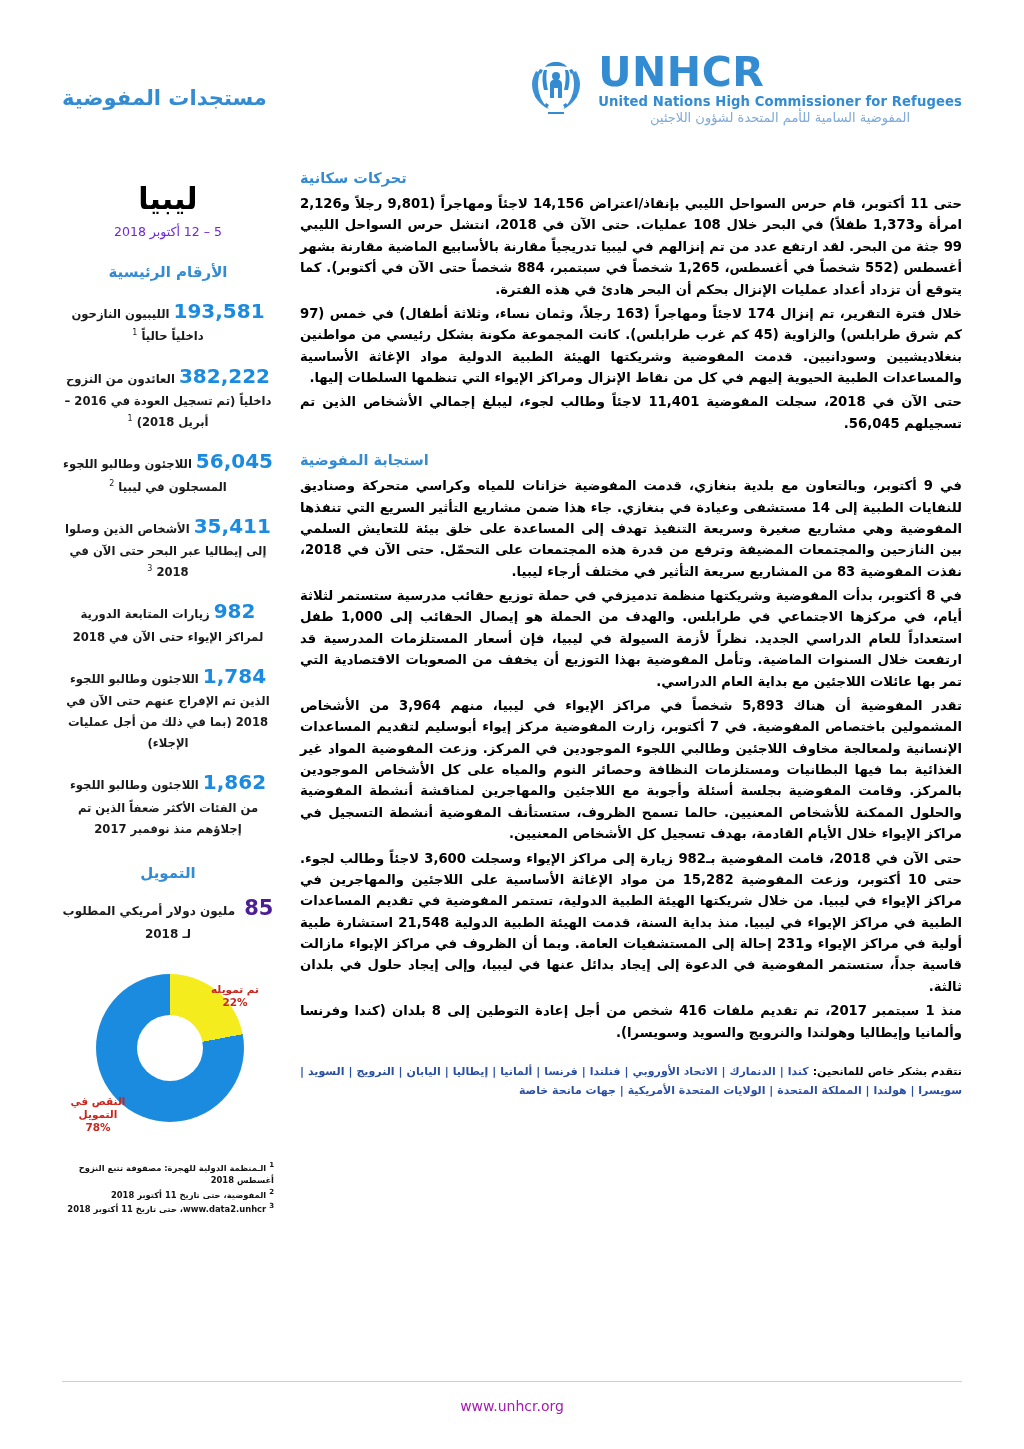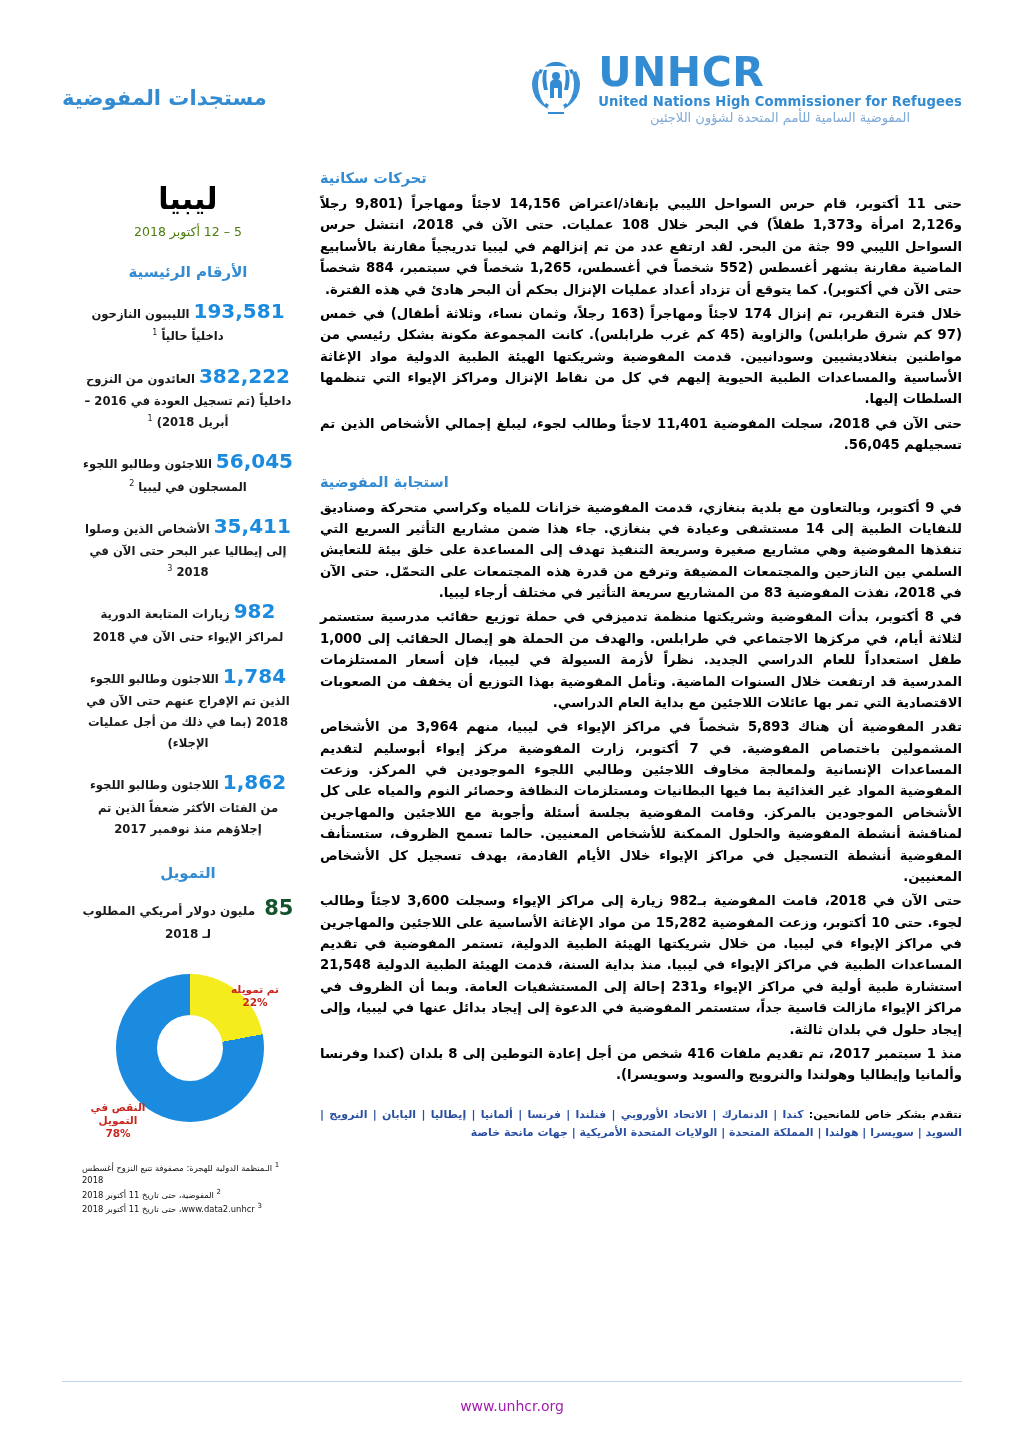--- a/index.html
+++ b/index.html
@@ -47,76 +47,76 @@
     padding-top:34px;
   }
 
   
   .content{
     display:flex;
     flex-direction:row;
     gap:26px;
     margin-top:22px;
   }
-  .sidebar{width:212px;flex:0 0 212px;text-align:center;margin-left:20px;}
+  .sidebar{width:212px;flex:0 0 212px;text-align:center;}
   .main{flex:1 1 auto;min-width:0;}
 
   
   .country{
     font-size:30px;font-weight:bold;color:#000;
     text-align:center;line-height:1;margin-top:14px;
   }
   .daterange{
-    font-size:12.5px;color:#4d7c0f;text-align:center;margin-top:10px;
+    font-size:12.5px;color:#6d28d9;text-align:center;margin-top:10px;
     direction:rtl;
   }
   .sb-heading{
     font-size:15px;font-weight:bold;color:#338BD2;
     margin-top:24px;
   }
   .fig{margin-top:17px;line-height:1.32;text-align:center;}
   .fig .num{
     font-size:20px;font-weight:bold;color:#1B8BE0;
     margin-left:4px;
   }
   .fig .lbl{font-size:11.6px;font-weight:bold;color:#1a1a1a;}
   .fig .sup{font-size:8px;vertical-align:super;font-weight:normal;}
 
   .fund-heading{
     font-size:15px;font-weight:bold;color:#338BD2;
     text-align:center;margin-top:26px;
   }
   .fund-amount{margin-top:12px;text-align:center;line-height:1.35;}
-  .fund-amount .num{font-size:21px;font-weight:bold;color:#14532d;margin-left:4px;}
+  .fund-amount .num{font-size:21px;font-weight:bold;color:#4c1d95;margin-left:4px;}
   .fund-amount .lbl{font-size:12px;font-weight:bold;color:#1a1a1a;}
 
   .donut-wrap{
     position:relative;width:212px;height:186px;margin-top:16px;
   }
   .donut{
     position:absolute;left:34px;top:14px;
     width:148px;height:148px;border-radius:50%;
   }
   .donut::after{
     content:"";position:absolute;left:50%;top:50%;
     transform:translate(-50%,-50%);
     width:66px;height:66px;border-radius:50%;background:#fff;
   }
   .donut-lab{
     position:absolute;font-size:10.5px;font-weight:bold;
     color:#C9271E;line-height:1.25;text-align:center;
   }
   .lab-funded{right:2px;top:23px;width:74px;}
-  .lab-gap{left:0px;bottom:6px;width:72px;}
+  .lab-gap{left:0px;bottom:12px;width:72px;}
 
   .notes{
     margin-top:14px;font-size:8.4px;color:#111;
     text-align:left;direction:rtl;line-height:1.5;
   }
-  .notes div{text-align:left;}
+  .notes div{text-align:right;font-weight:bold;}
   .notes .sup{font-size:7px;vertical-align:super;}
 
   
   .sec-head{
     font-size:14.5px;font-weight:bold;color:#338BD2;
     text-align:left;margin:0 0 7px 0;
   }
   p.body{
     font-size:13.2px;line-height:1.62;text-align:justify;
     margin:0 0 3px 0;font-weight:bold;color:#000;

